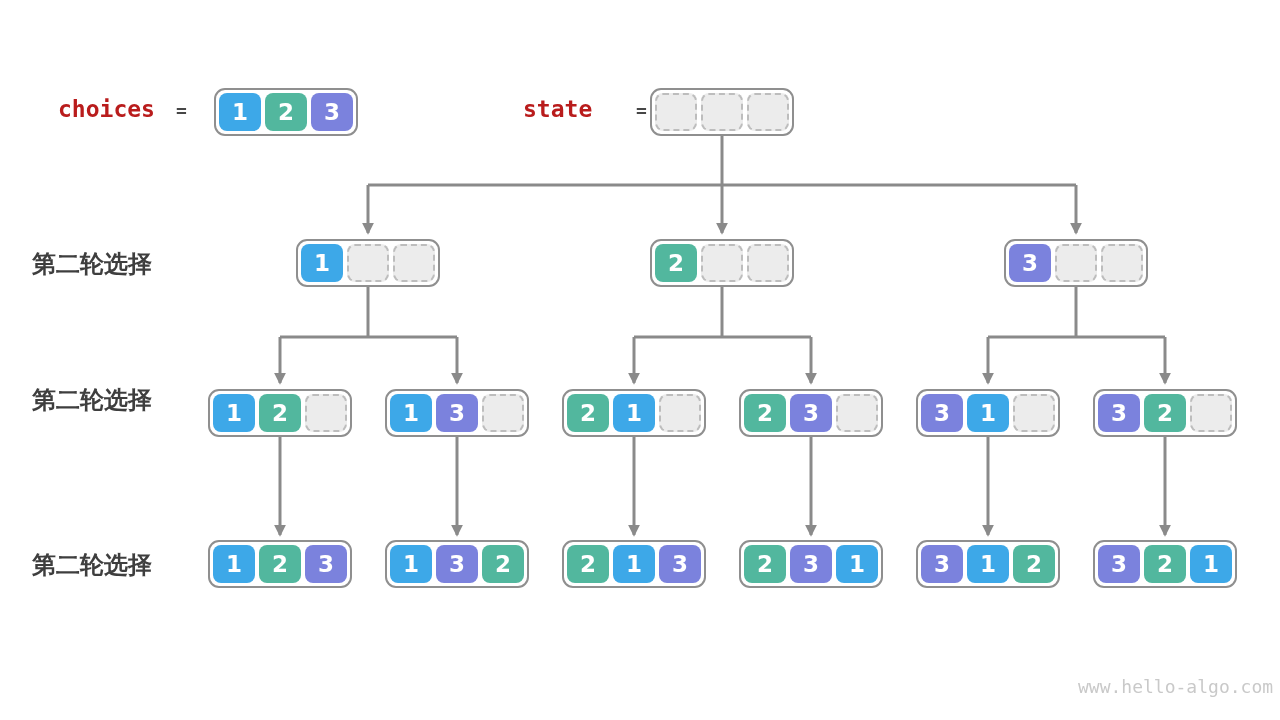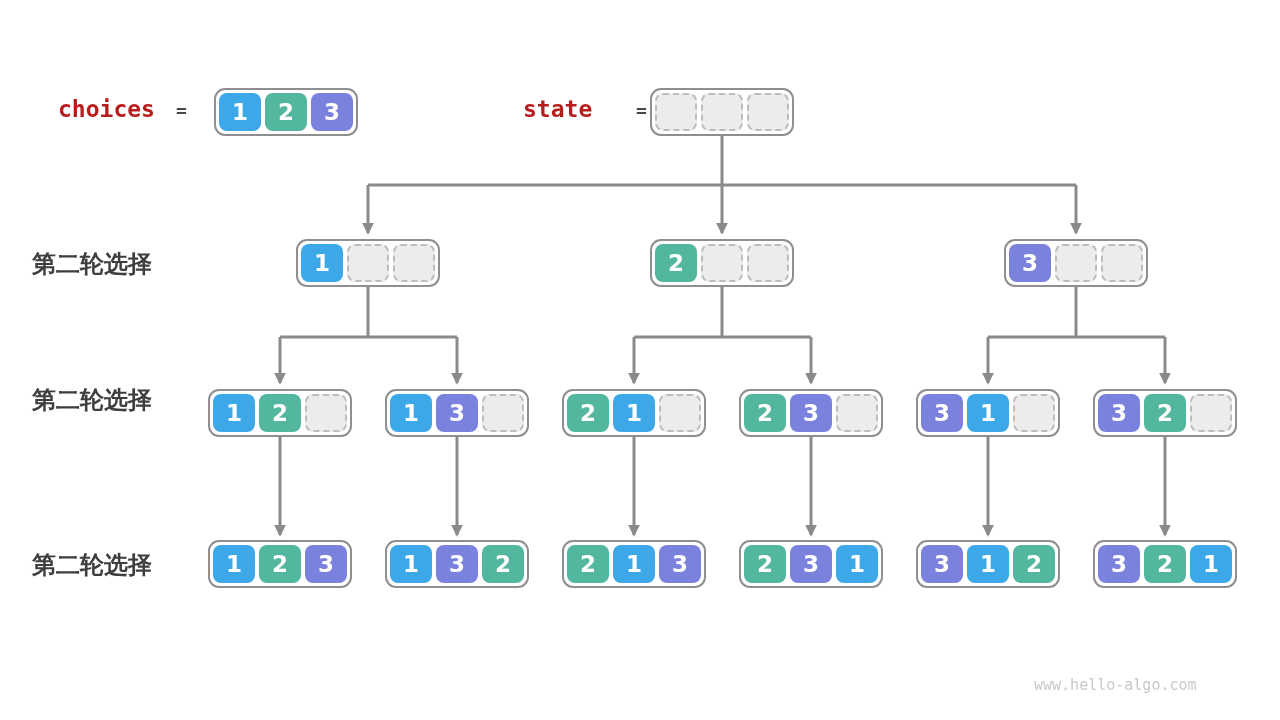--- a/index.html
+++ b/index.html
@@ -22,21 +22,21 @@
     font-family:"DejaVu Sans",sans-serif;font-weight:bold;font-size:23px;color:#ffffff;
   }
   .cell.empty{background:#ececec;border:2px dashed #bdbdbd;}
   .round-label{
     position:absolute;left:32px;font-size:24px;font-weight:600;color:#3e3e3e;
     font-family:"Liberation Sans",sans-serif;white-space:nowrap;
   }
   #connectors{position:absolute;left:0;top:0;z-index:0;}
   .vbox,.var-label,.eq,.round-label{z-index:1;}
   .watermark{
-    position:absolute;left:1034px;top:676px;font-size:15px;color:#c9c9c9;
+    position:absolute;left:1078px;top:676px;font-size:18px;color:#c9c9c9;
     font-family:"DejaVu Sans Mono",monospace;
   }
 </style>
 </head>
 <body>
 
 <div id="canvas">
   <svg id="connectors" width="1280" height="720">
       <defs>
         <marker id="ah" markerWidth="5" markerHeight="5" refX="3.4" refY="2" orient="auto" markerUnits="strokeWidth">

